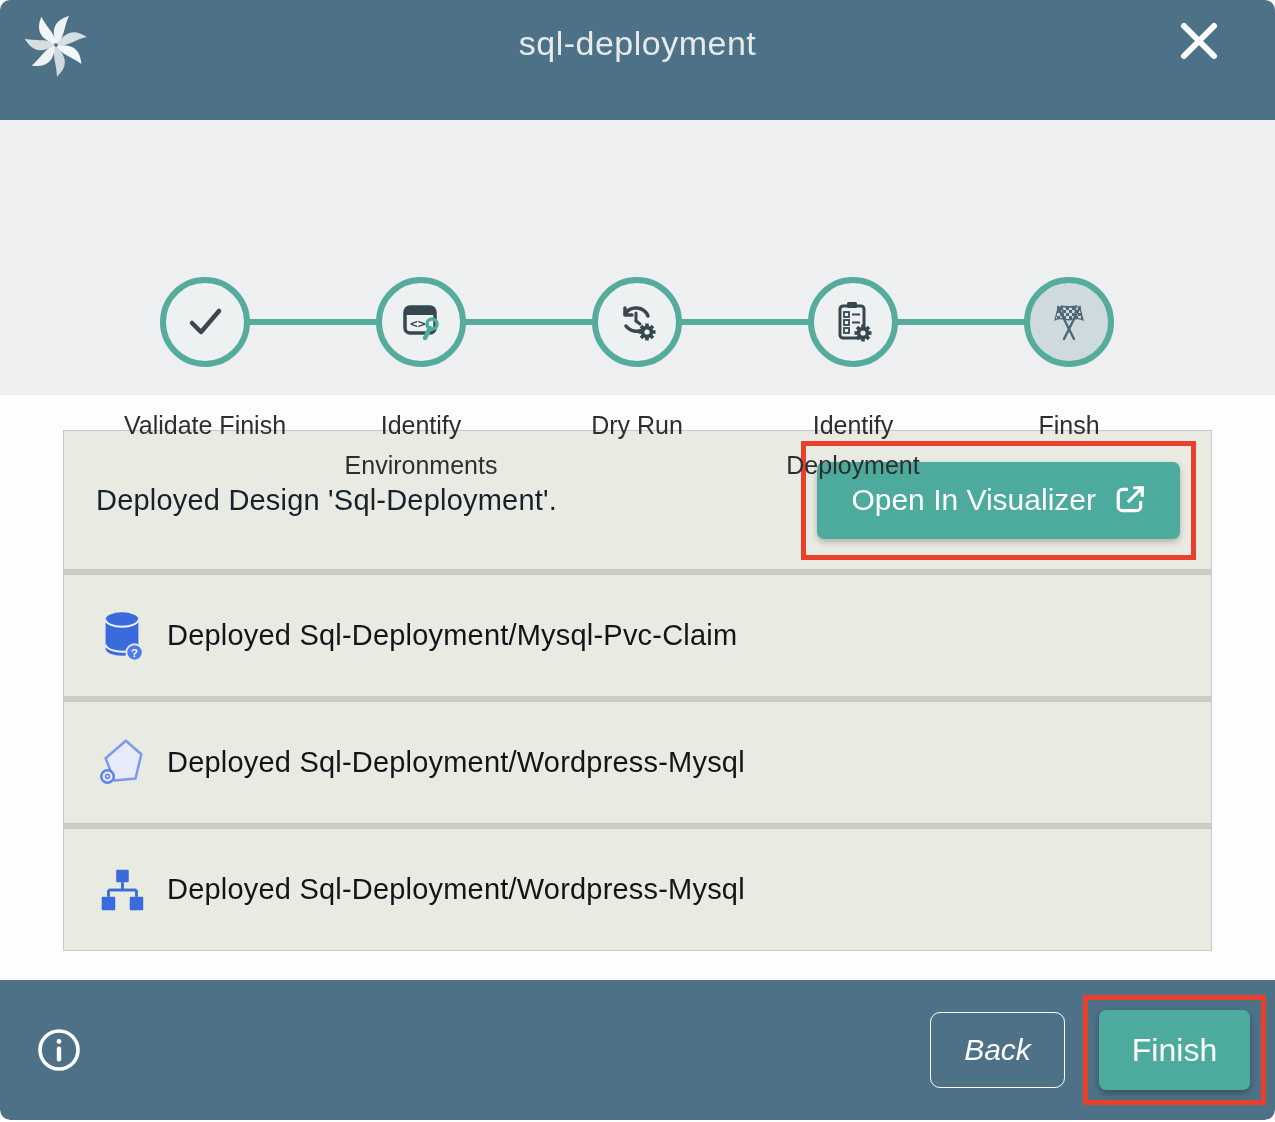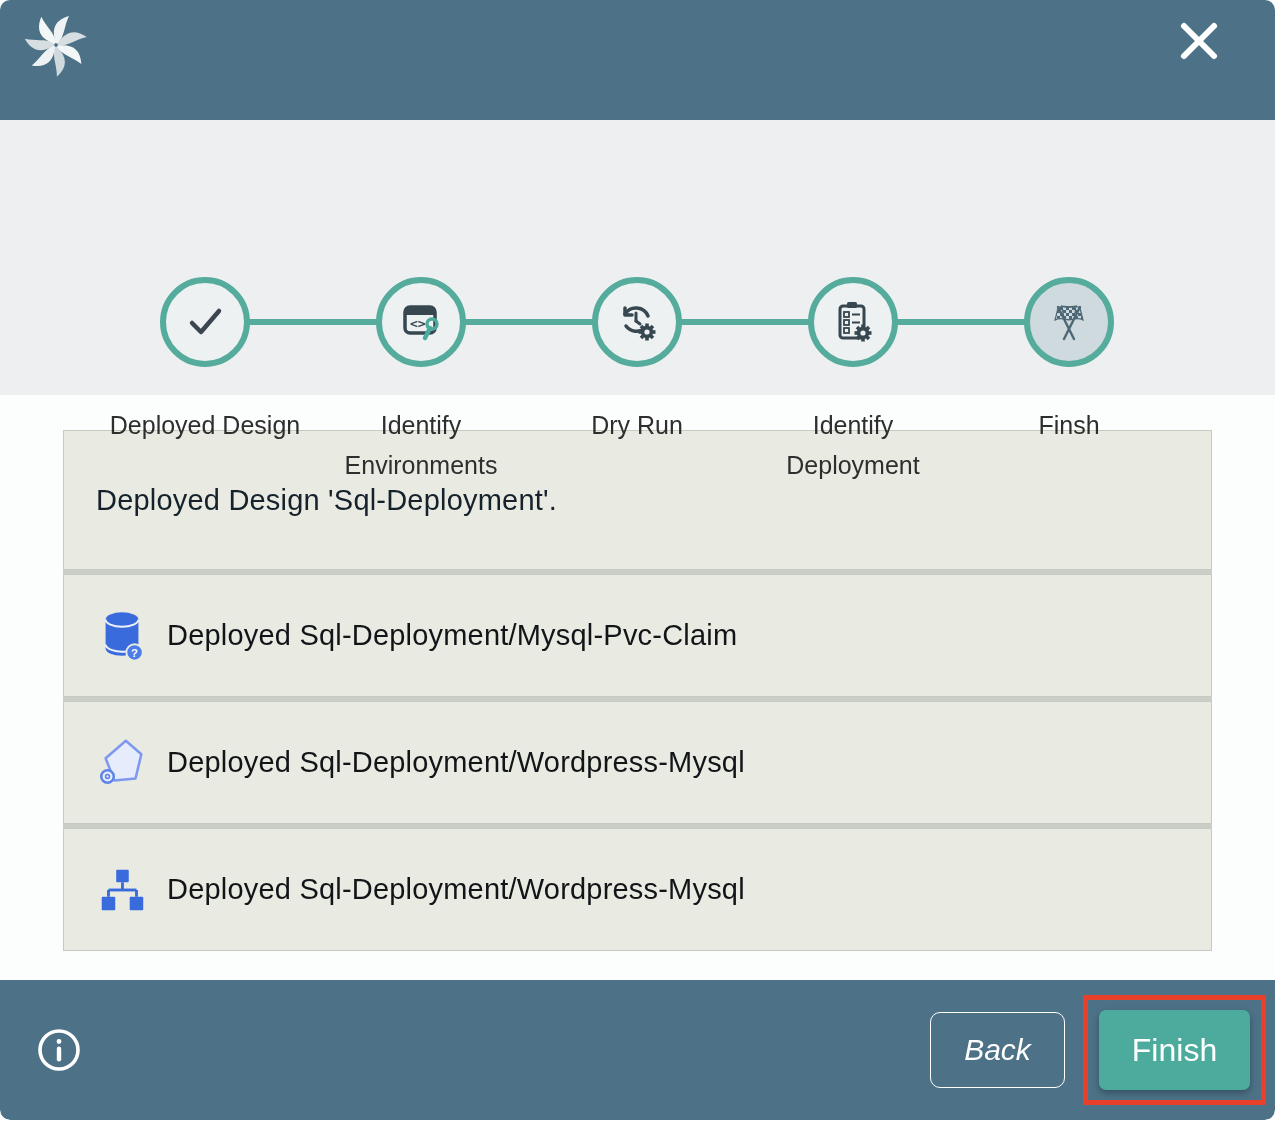--- a/index.html
+++ b/index.html
@@ -73,39 +73,40 @@
       <g>
         <path d="M32 30 C27 16 31 7 45 3 C40 13 41 22 34 31 Z" fill="#eef2f4"></path>
         <path d="M32 30 C27 16 31 7 45 3 C40 13 41 22 34 31 Z" fill="#d6dee2" transform="rotate(51.4 32 32)"></path>
         <path d="M32 30 C27 16 31 7 45 3 C40 13 41 22 34 31 Z" fill="#f3f6f7" transform="rotate(102.8 32 32)"></path>
         <path d="M32 30 C27 16 31 7 45 3 C40 13 41 22 34 31 Z" fill="#cfd9de" transform="rotate(154.2 32 32)"></path>
         <path d="M32 30 C27 16 31 7 45 3 C40 13 41 22 34 31 Z" fill="#eef2f4" transform="rotate(205.6 32 32)"></path>
         <path d="M32 30 C27 16 31 7 45 3 C40 13 41 22 34 31 Z" fill="#d6dee2" transform="rotate(257 32 32)"></path>
         <path d="M32 30 C27 16 31 7 45 3 C40 13 41 22 34 31 Z" fill="#f3f6f7" transform="rotate(308.4 32 32)"></path>
       </g>
     </svg>
+    <div class="title">sql-deployment</div>
     <button class="close-btn" aria-label="close">
       <svg viewBox="0 0 42 42" width="42" height="42">
         <line x1="6" y1="6" x2="36" y2="36" stroke="#ffffff" stroke-width="6" stroke-linecap="round"></line>
         <line x1="36" y1="6" x2="6" y2="36" stroke="#ffffff" stroke-width="6" stroke-linecap="round"></line>
       </svg>
     </button>
   </div>
 
   <div class="stepper">
     <div class="connector"></div>
     <div class="steps">
 
       <div class="step">
         <div class="step-circle">
           <svg viewBox="0 0 44 44" width="44" height="44">
             <path d="M9 23 L18 32 L36 11" fill="none" stroke="#3c4650" stroke-width="4.5" stroke-linecap="round" stroke-linejoin="round"></path>
           </svg>
         </div>
-        <div class="step-label">Deployed Design</div>
+        <div class="step-label">Validate Finish</div>
       </div>
 
       <div class="step">
         <div class="step-circle">
           <svg viewBox="0 0 44 44" width="44" height="44">
             <rect x="6" y="7" width="30" height="26" rx="5" fill="none" stroke="#37474f" stroke-width="3.5"></rect>
             <path d="M6 12 a5 5 0 0 1 5-5 h20 a5 5 0 0 1 5 5 v3 H6 Z" fill="#37474f"></path>
             <text x="11" y="28" font-size="13" font-weight="bold" fill="#37474f" font-family="'DejaVu Sans Mono', monospace">&lt;&gt;</text>
             <circle cx="33" cy="24" r="5" fill="none" stroke="#4cab9c" stroke-width="3.5"></circle>
             <line x1="31" y1="28" x2="26" y2="38" stroke="#4cab9c" stroke-width="4.5" stroke-linecap="round"></line>
@@ -176,20 +177,30 @@
         <div class="step-label">Finsh</div>
       </div>
 
     </div>
   </div>
 
   <div class="content">
 
     <div class="row design-row">
       <div class="design-text">Deployed Design 'Sql-Deployment'.</div>
+      <div class="highlight-box">
+        <button class="visualizer-btn">
+          <span>Open In Visualizer</span>
+          <svg viewBox="0 0 30 30" width="32" height="32">
+            <path d="M13 5 H8 a4 4 0 0 0 -4 4 v12 a4 4 0 0 0 4 4 h13 a4 4 0 0 0 4 -4 v-5" fill="none" stroke="#ffffff" stroke-width="3"></path>
+            <line x1="14" y1="16" x2="26" y2="4" stroke="#ffffff" stroke-width="3" stroke-linecap="square"></line>
+            <polyline points="18,3.5 26.5,3.5 26.5,12" fill="none" stroke="#ffffff" stroke-width="3"></polyline>
+          </svg>
+        </button>
+      </div>
     </div>
 
     <div class="divider"></div>
 
     <div class="row result-row">
       <svg class="row-icon" viewBox="0 0 52 58" width="52" height="58">
         <path d="M9 12 L9 42 A17 7.5 0 0 0 43 42 L43 12 Z" fill="#3a6bdd"></path>
         <ellipse cx="26" cy="12" rx="17" ry="7.5" fill="#3a6bdd"></ellipse>
         <path d="M9 12 A17 7.5 0 0 0 43 12" fill="none" stroke="#eef2fb" stroke-width="2"></path>
         <path d="M9 38 A17 7.5 0 0 0 30 45" fill="none" stroke="#eef2fb" stroke-width="2"></path>

